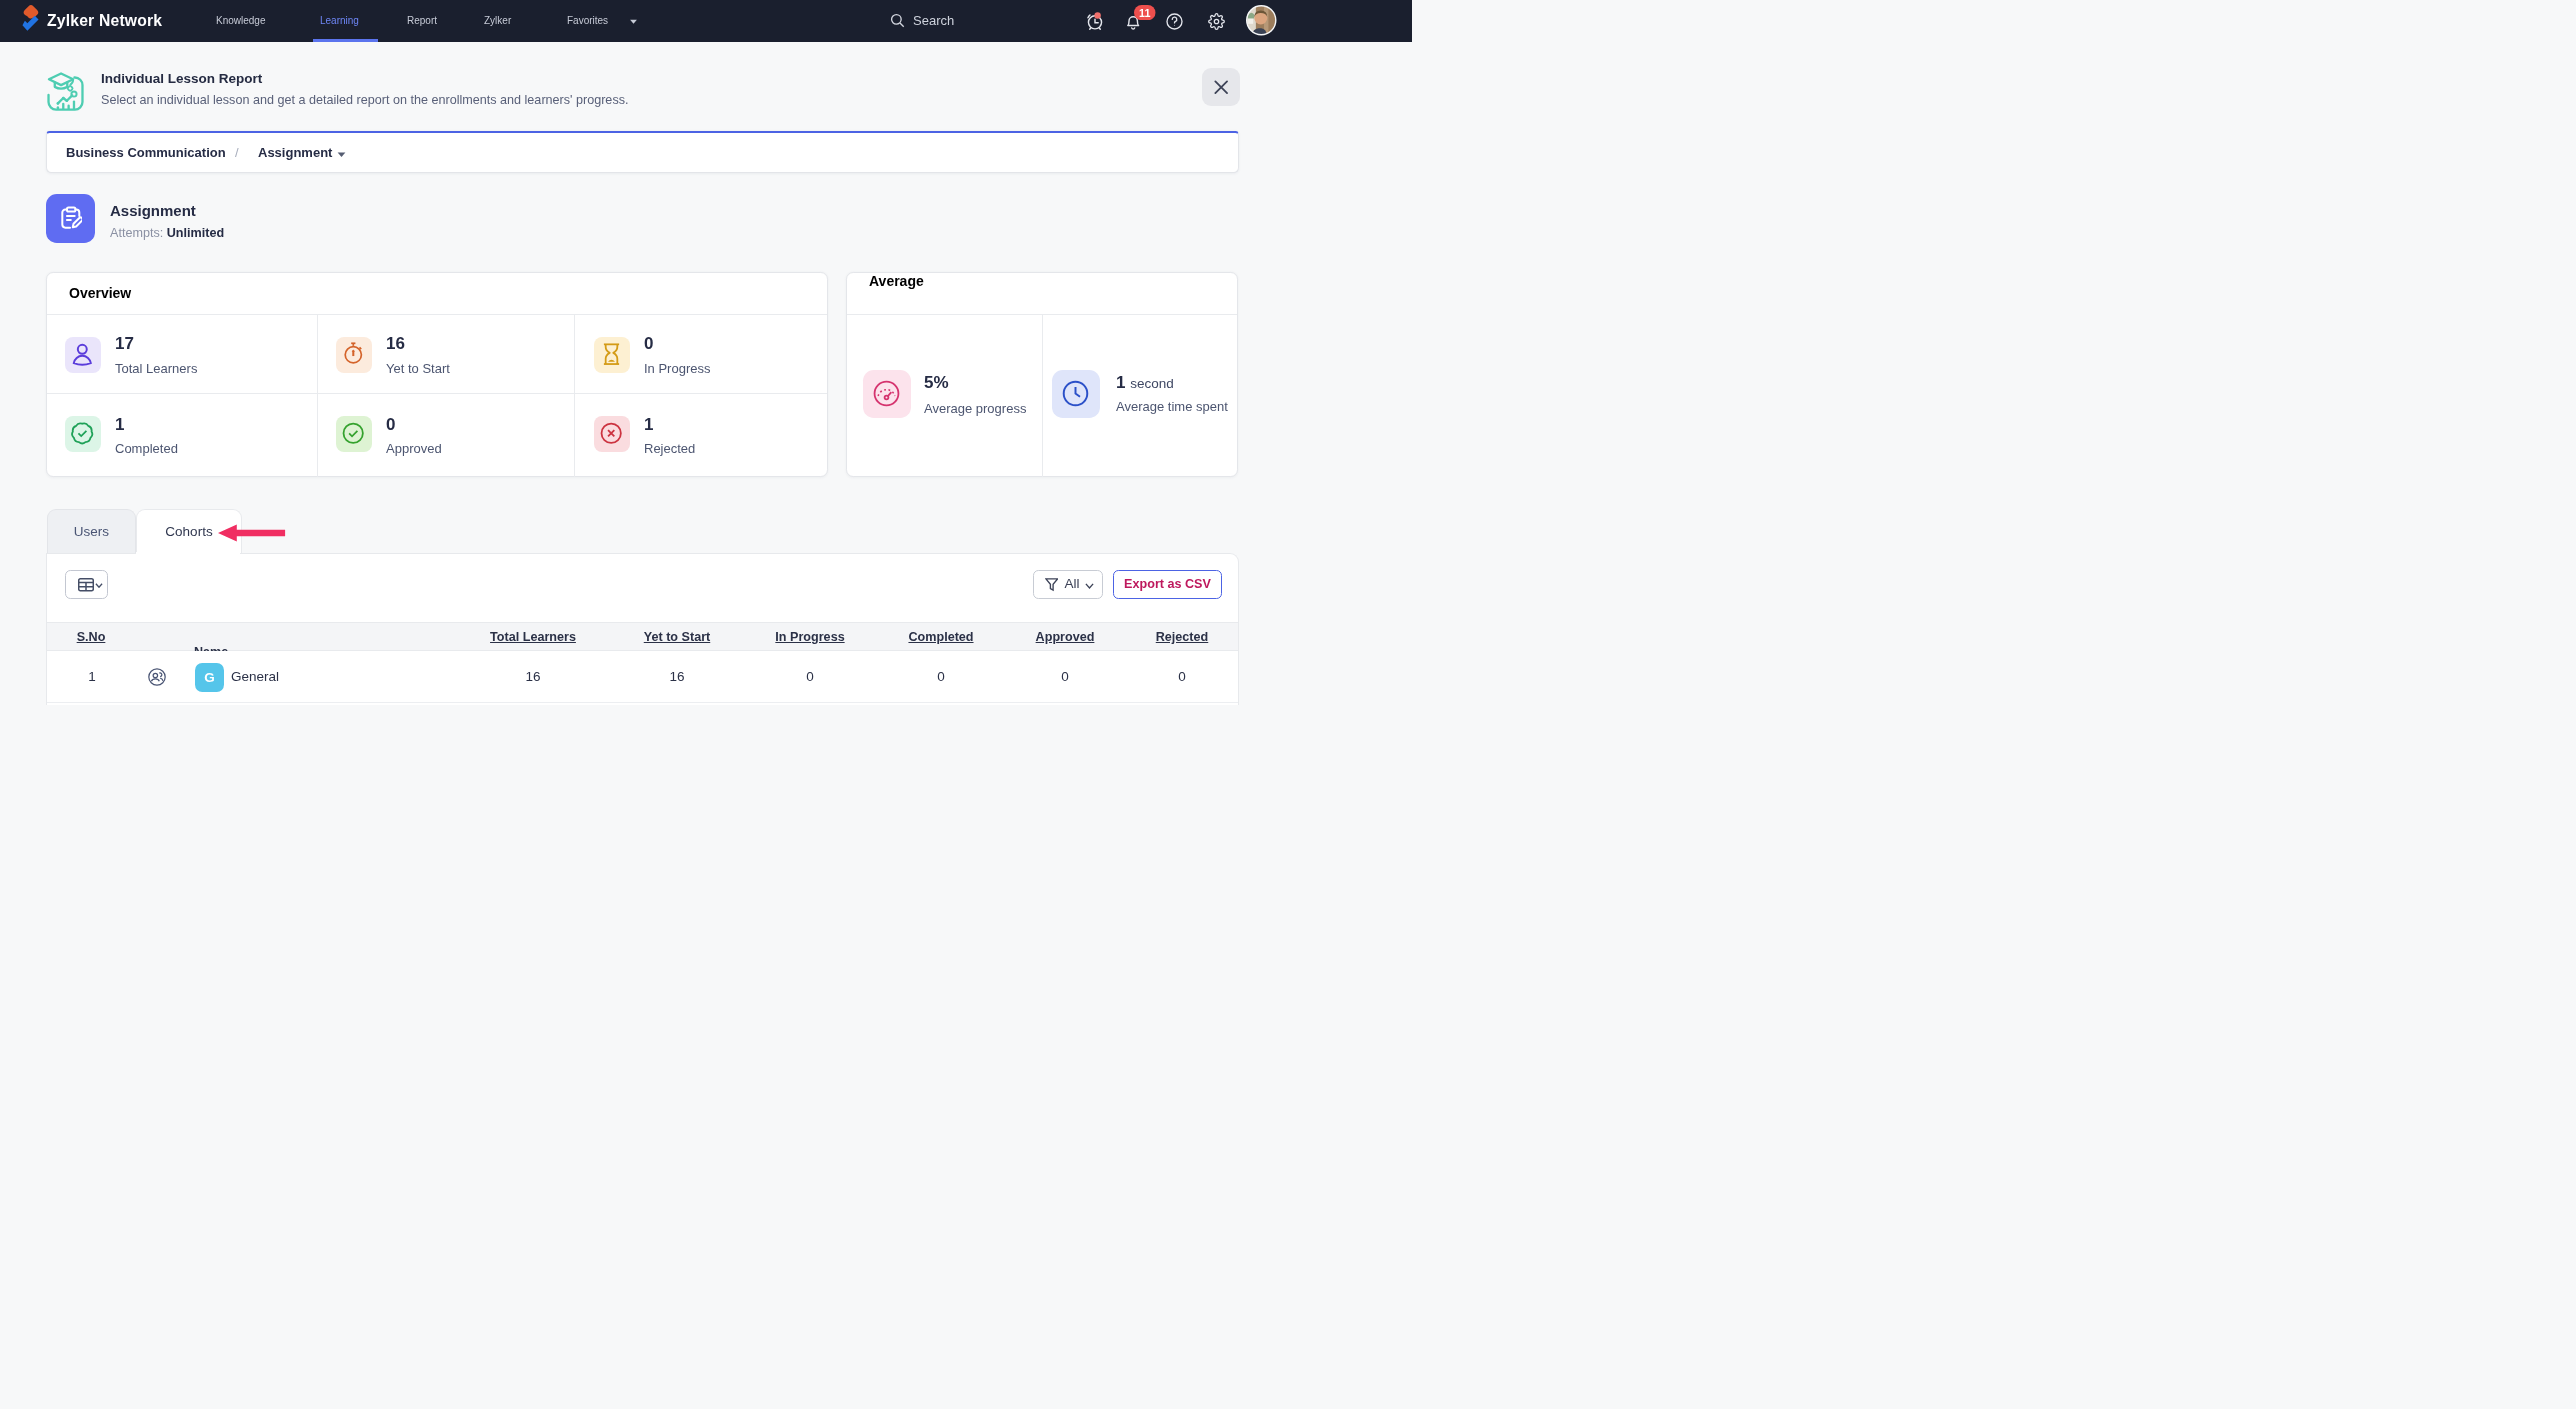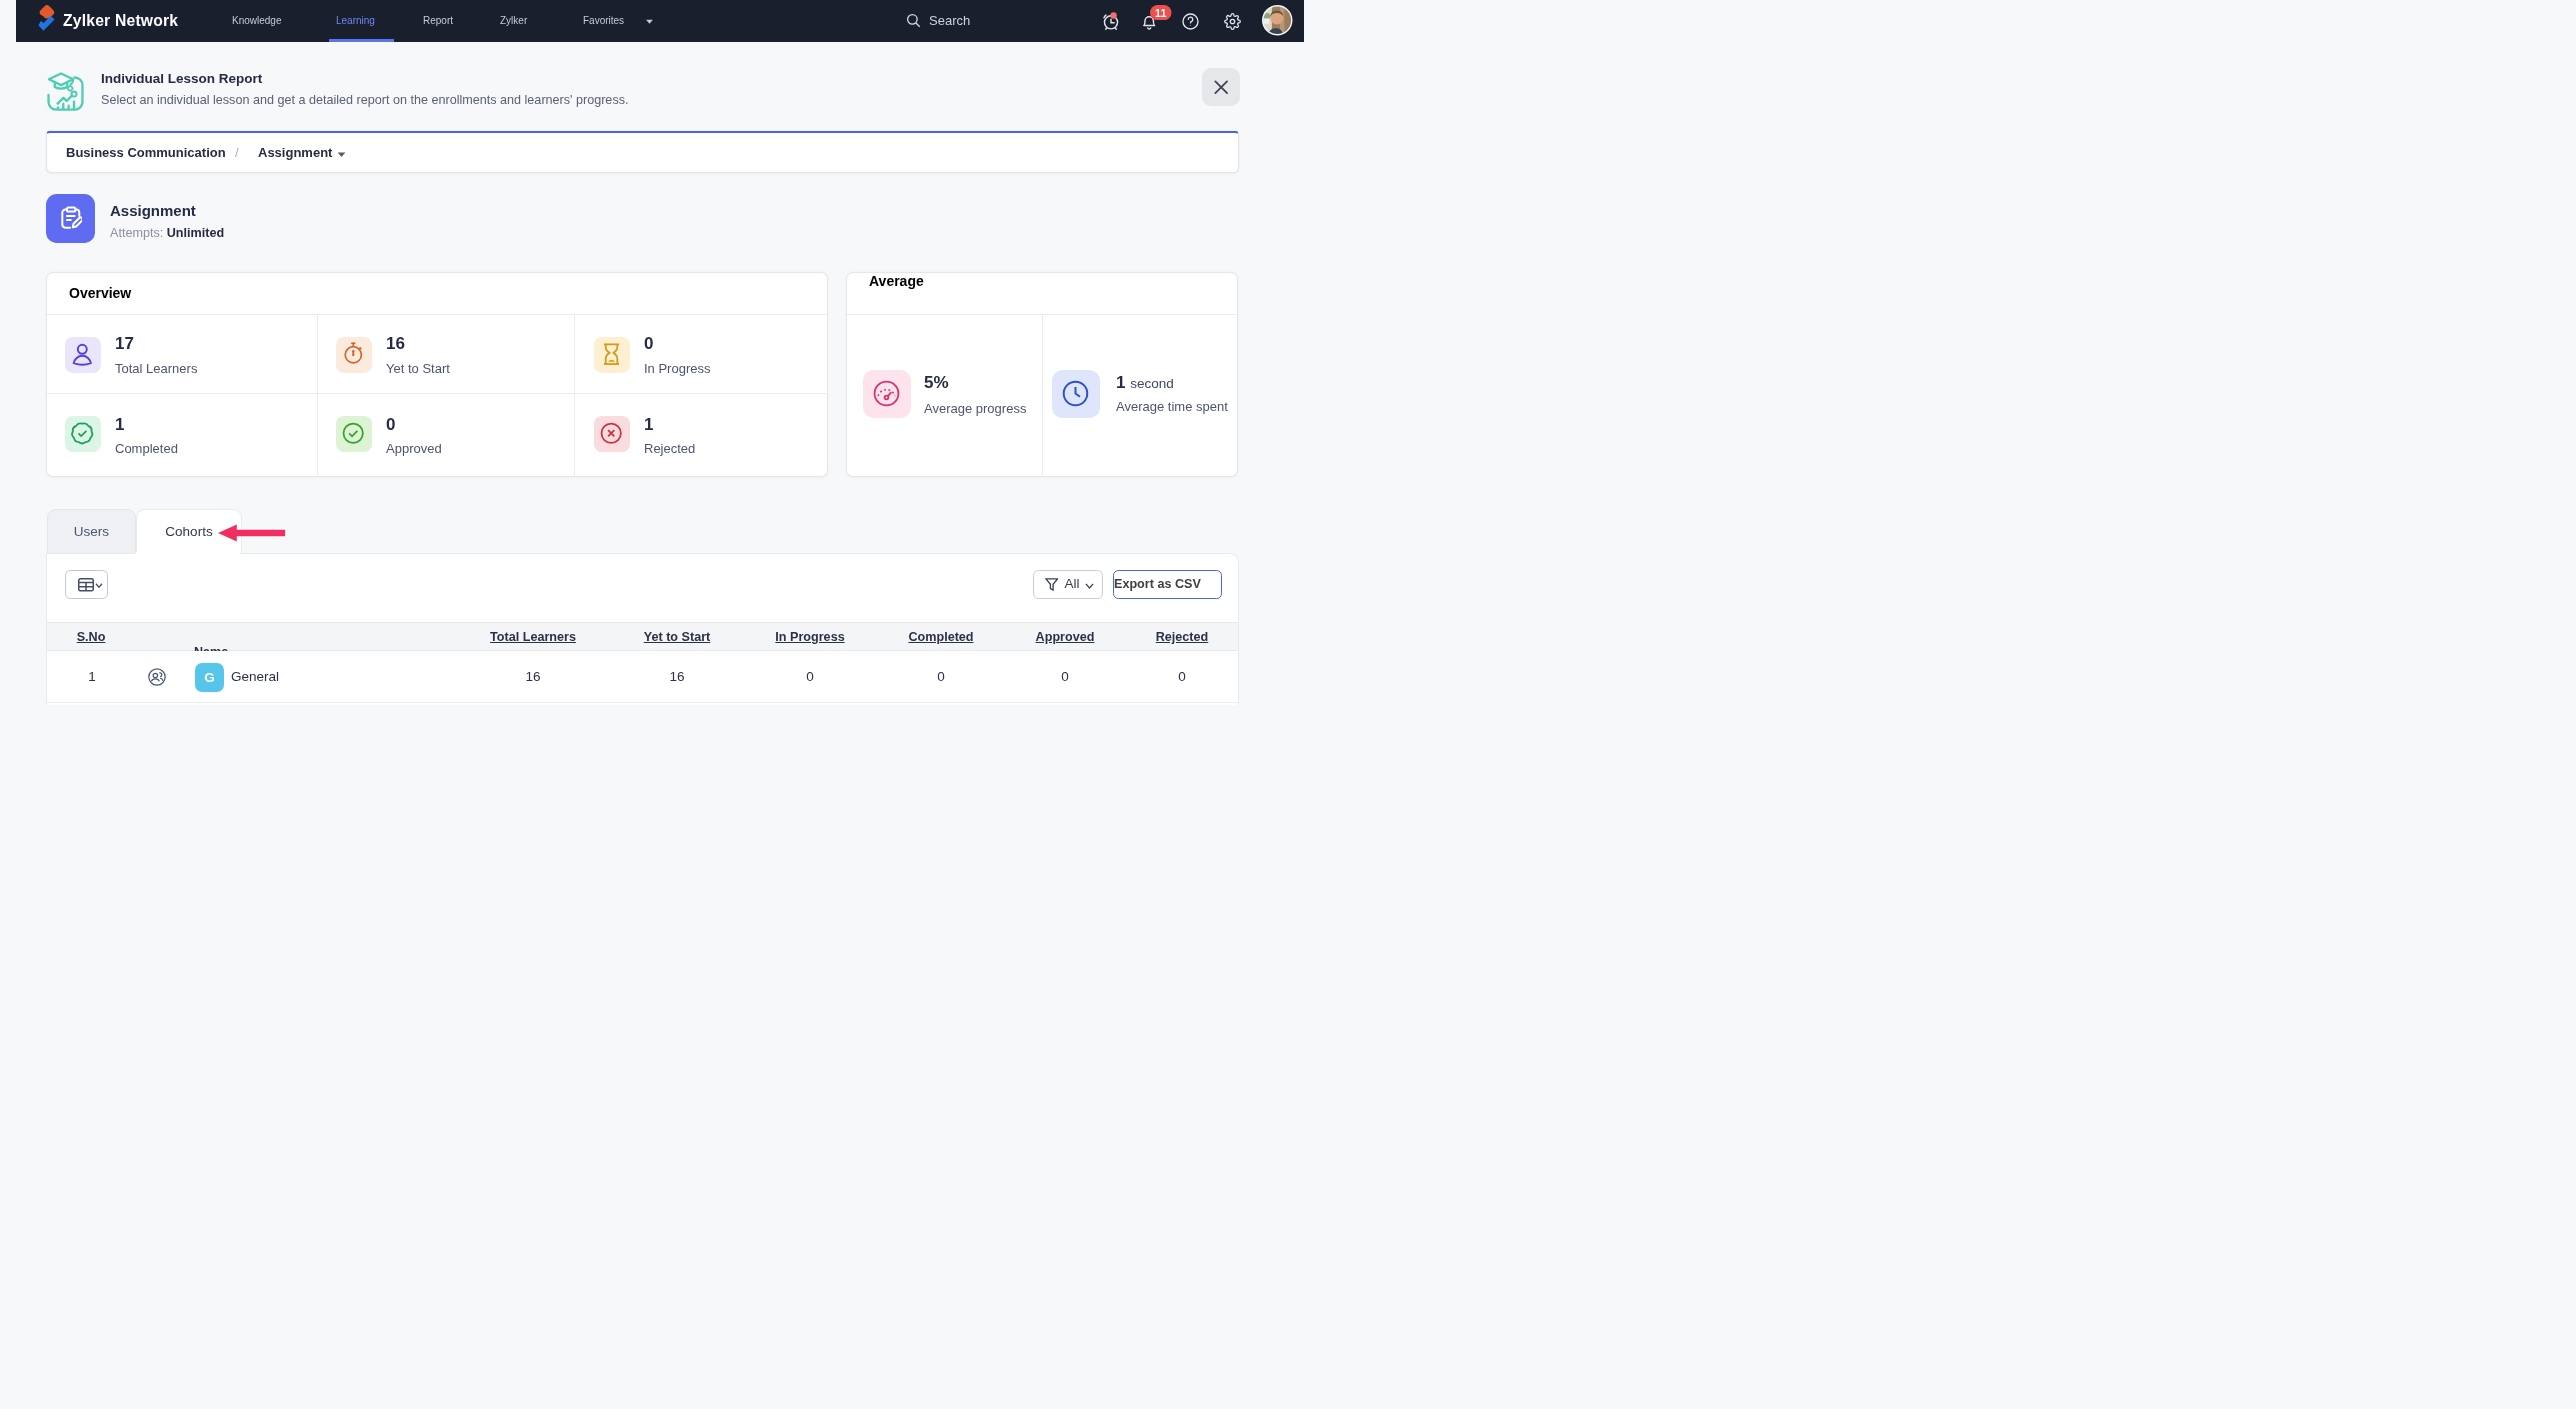--- a/index.html
+++ b/index.html
@@ -1,20 +1,20 @@
 <!DOCTYPE html>
 <html style="font-size:14.4px"><head>
 <meta charset="utf-8">
 <style>
   * { margin:0; padding:0; box-sizing:border-box; }
   html,body { width:1288px; height:705px; overflow:hidden; font-family:"Liberation Sans", sans-serif; background:#f7f8f9; }
   .abs { position:absolute; }
 
   
-  #header { position:absolute; left:16px; top:0; width:1288px; height:42px; background:#1a1f2e; }
+  #header { position:absolute; left:0; top:0; width:1412px; height:42px; background:#1a1f2e; }
   #brand { position:absolute; left:47px; top:0; height:42px; line-height:42px; color:#fdfdfe; font-size:15.7px; font-weight:700; letter-spacing:0.2px; }
   .nav { position:absolute; top:0; height:42px; line-height:41px; font-size:10px; color:#c7cbd7; }
   .nav.active { color:#6e86f5; }
   #navline { position:absolute; left:313px; top:39px; width:65px; height:2.7px; background:#5b74ee; }
   #search-txt { position:absolute; left:913px; top:0; height:42px; line-height:41px; font-size:13px; color:#ced2dc; }
   .hicon { position:absolute; top:10px; }
 
   
   #hero-title { position:absolute; left:101px; top:71px; font-size:13.5px; font-weight:700; color:#252b42; }
   #hero-sub { position:absolute; left:101px; top:93px; font-size:12.6px; color:#596079; }
@@ -44,21 +44,21 @@
 
   
   .tab { position:absolute; top:509px; height:44px; border-radius:9px 9px 0 0; font-size:13.5px; }
   #tab-users { left:47px; width:89px; background:#eef0f3; border:0.9px solid #e3e5e9; border-bottom:none; color:#4a5574; text-align:center; line-height:43px; }
   #tab-cohorts { left:136px; width:106px; background:#fff; border:0.9px solid #e8eaed; border-bottom:none; color:#30374f; text-align:center; line-height:43px; }
 
   
   #tablebox { position:absolute; left:46px; top:553px; width:1193px; height:152px; background:#fff; border:0.9px solid #e7e9ec; border-radius:0 9px 0 0; border-bottom:none; }
   #colbtn { position:absolute; left:18px; top:16px; width:43px; height:29px; border:0.9px solid #c3c7d1; border-radius:5.4px; background:#fff; }
   #allbtn { position:absolute; left:986px; top:16px; width:70px; height:29px; border:0.9px solid #c8ccd4; border-radius:5.4px; background:#fff; font-size:13.5px; color:#3c4257; }
-  #exportbtn { position:absolute; left:1066px; top:16px; width:109px; height:29px; border:0.9px solid #4c63e4; border-radius:5.4px; background:#fff; font-size:12.6px; font-weight:700; color:#404040; text-align:left; line-height:27px; }
+  #exportbtn { position:absolute; left:1066px; top:16px; width:109px; height:29px; border:0.9px solid #4c63e4; border-radius:5.4px; background:#fff; font-size:12.6px; font-weight:700; color:#be185d; text-align:center; line-height:27px; }
   #thead { position:absolute; left:0px; top:68px; width:1191px; height:29px; background:#f4f5f7; border-top:0.9px solid #e8eaed; border-bottom:0.9px solid #e8eaed; }
   .th { position:absolute; top:0; height:29px; line-height:29px; font-size:12.6px; font-weight:700; text-align:center; width:144px; margin-left:-72px; color:#2b3147;text-decoration:underline; }
   .td { position:absolute; top:0; height:52px; line-height:52px; font-size:13.5px; text-align:center; width:144px; margin-left:-72px; color:#2b3147; }
   #trow { position:absolute; left:0; top:97px; width:1191px; height:52px; background:#fff; border-bottom:0.9px solid #eceef1; }
 </style>
 </head>
 <body>
 
 <div id="header">
   <svg class="abs" style="left:22.4px;top:5.4px" width="17" height="30" viewBox="0 0 38 66">

